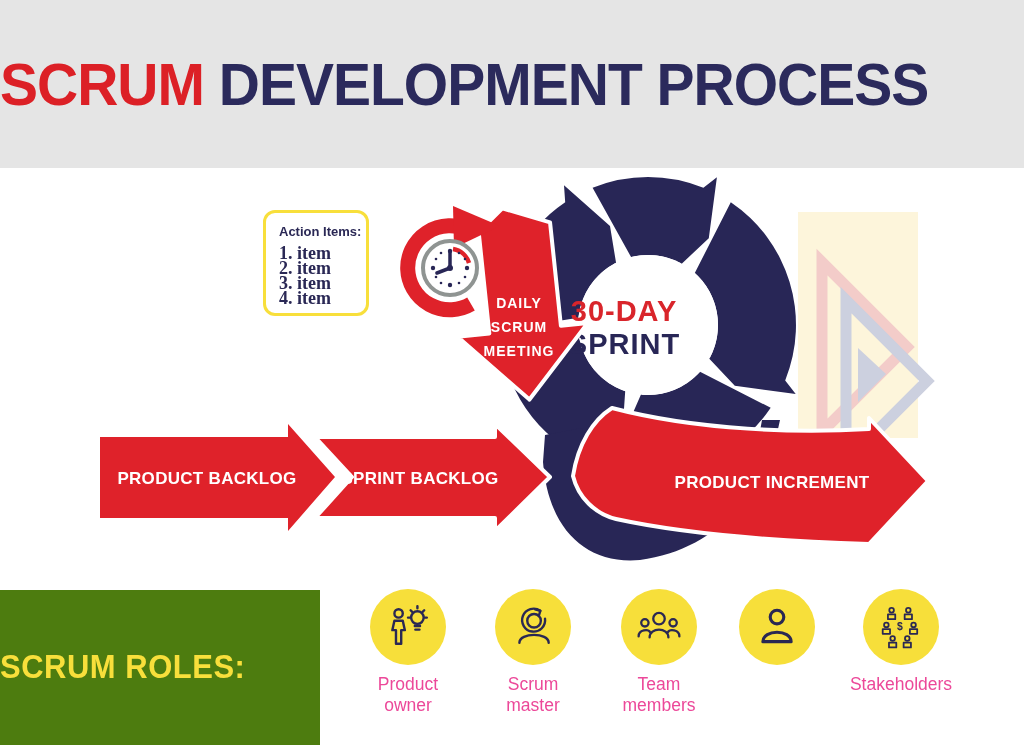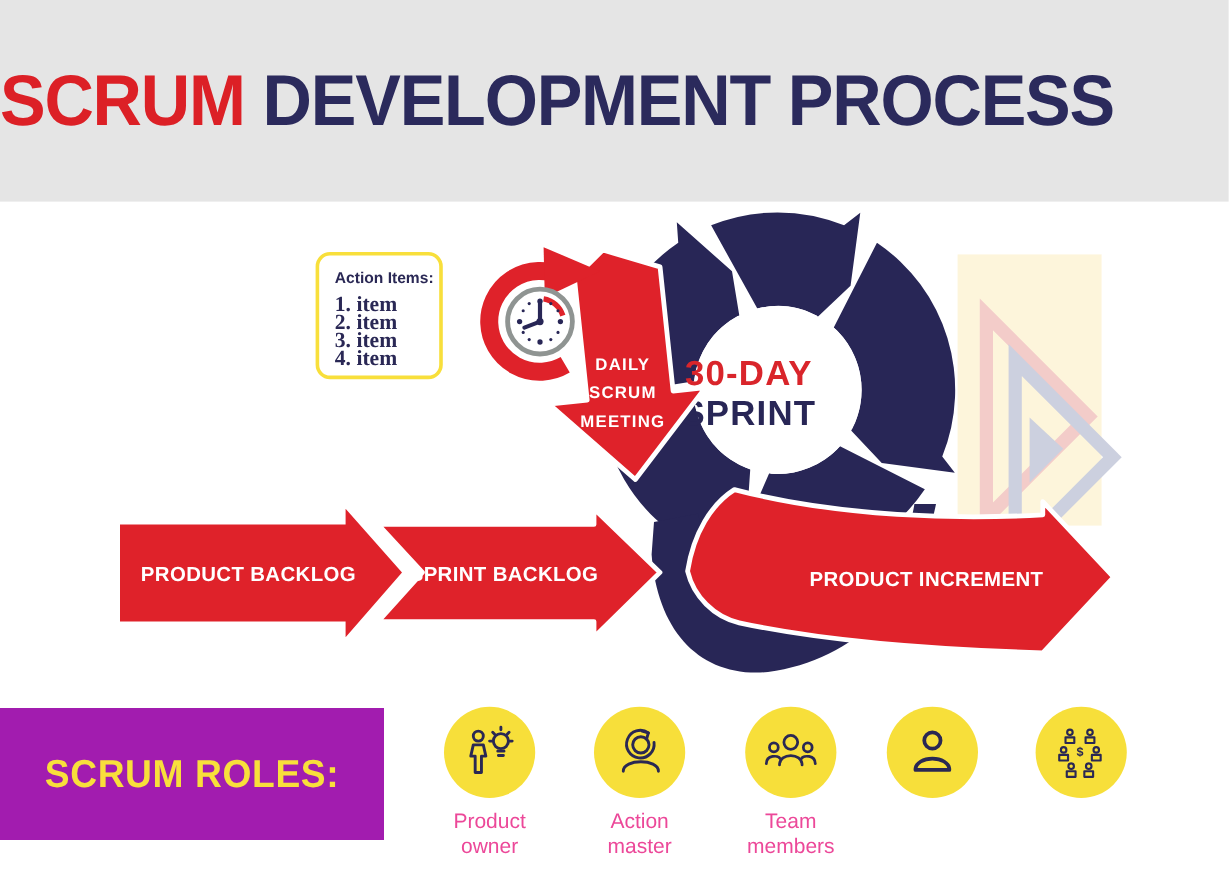--- a/index.html
+++ b/index.html
@@ -23,22 +23,22 @@
   
   .action-box{
     position:absolute;left:263px;top:210px;width:106px;height:106px;
     background:#fff;border:3px solid #F8DF3B;border-radius:12px;
     box-sizing:border-box;padding:11px 0 13px 13px;color:#2A2855;
   }
   .action-box .ai-title{font-size:13px;font-weight:700;margin-bottom:7px;}
   .action-box .ai-item{font-size:18px;font-weight:700;line-height:15px;font-family:Liberation Serif, serif;}
   
   .roles-banner{
-    position:absolute;left:0;top:590px;width:320px;height:110px;
-    background:#a21caf;display:flex;align-items:center;justify-content:center;
+    position:absolute;left:0;top:590px;width:320px;height:155px;
+    background:#4d7c0f;display:flex;align-items:center;justify-content:flex-start;
   }
   .roles-banner .rb-text{
     color:#F8DF3B;font-size:31px;font-weight:800;letter-spacing:.5px;
     transform:scaleY(1.05);
   }
   .role{position:absolute;top:589px;width:160px;display:flex;flex-direction:column;align-items:center;}
   .role .bubble{
     width:76px;height:76px;border-radius:50%;background:#F7DF3A;
     display:flex;align-items:center;justify-content:center;
   }
@@ -145,21 +145,21 @@
 
 <div class="role r1">
   <div class="bubble">
     <svg width="46" height="46" viewBox="0 0 44 44" fill="none" stroke="#2A2853" stroke-width="2.3" stroke-linecap="round" stroke-linejoin="round">
       <circle cx="23" cy="16" r="6.5"></circle>
       <path d="M9 37 C9 27 37 27 37 37"></path>
       <path d="M29 6.5 A11 11 0 1 0 33.5 14"></path>
       <path d="M29 6.5 l-5 -1.5 M29 6.5 l-1.5 5"></path>
     </svg>
   </div>
-  <div class="rlabel">Action master</div>
+  <div class="rlabel">Scrum master</div>
 </div>
 
 <div class="role r2">
   <div class="bubble">
     <svg width="46" height="46" viewBox="0 0 44 44" fill="none" stroke="#2A2853" stroke-width="2.2" stroke-linecap="round" stroke-linejoin="round">
       <circle cx="22" cy="14" r="5.5"></circle>
       <path d="M13 32 C13 22 31 22 31 32"></path>
       <circle cx="8.5" cy="18" r="3.5"></circle>
       <path d="M2.5 31 C2.5 24 12 24 13.5 27"></path>
       <circle cx="35.5" cy="18" r="3.5"></circle>
@@ -191,13 +191,14 @@
         <circle cx="34" cy="20" r="2.2"></circle>
           <path d="M30.5 24 h7 v4.5 h-7 Z"></path>
         <circle cx="14" cy="33" r="2.2"></circle>
           <path d="M10.5 37 h7 v4.5 h-7 Z"></path>
         <circle cx="28" cy="33" r="2.2"></circle>
           <path d="M24.5 37 h7 v4.5 h-7 Z"></path>
       </g>
       <text x="21" y="25" text-anchor="middle" font-size="10" font-weight="700" fill="#2A2853" stroke="none">$</text>
     </svg>
   </div>
+  <div class="rlabel">Stakeholders</div>
 </div>
 
 </body></html>

